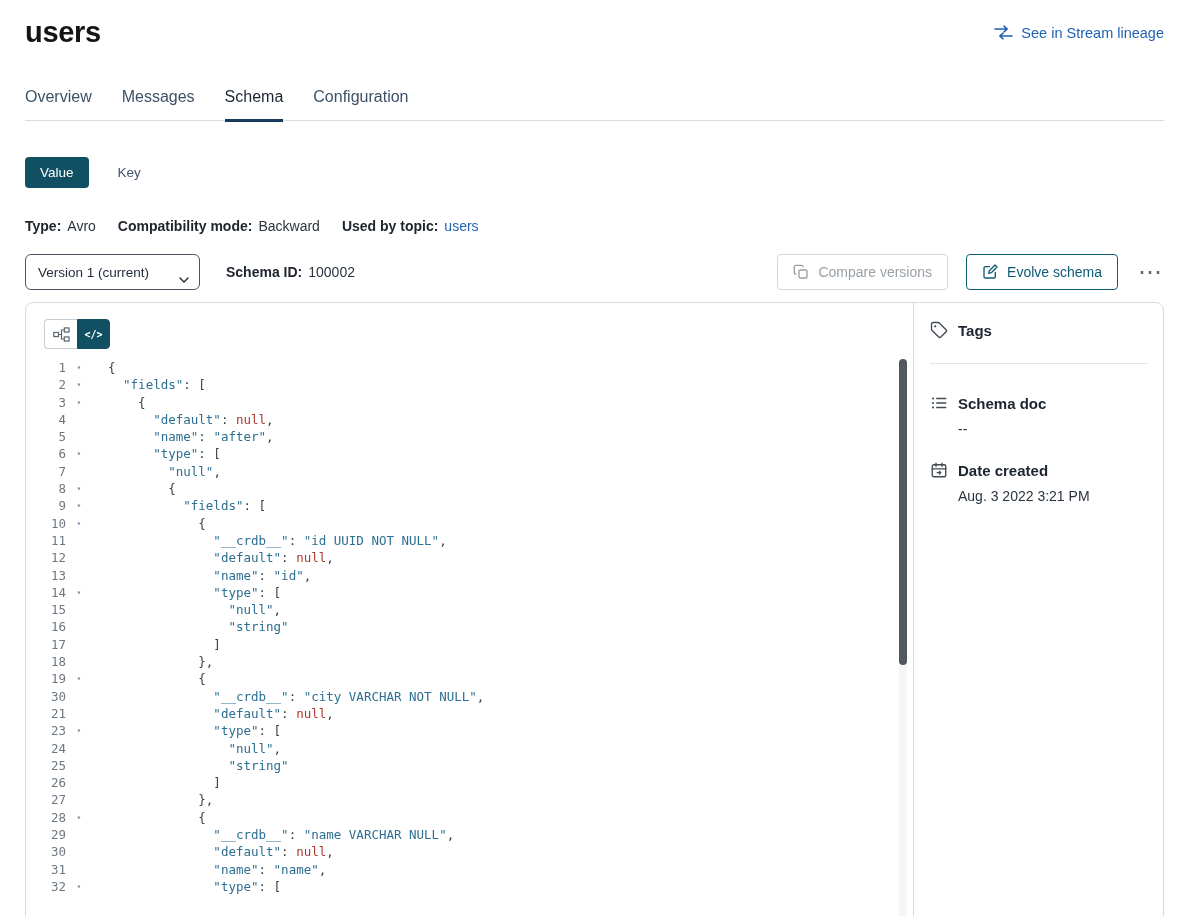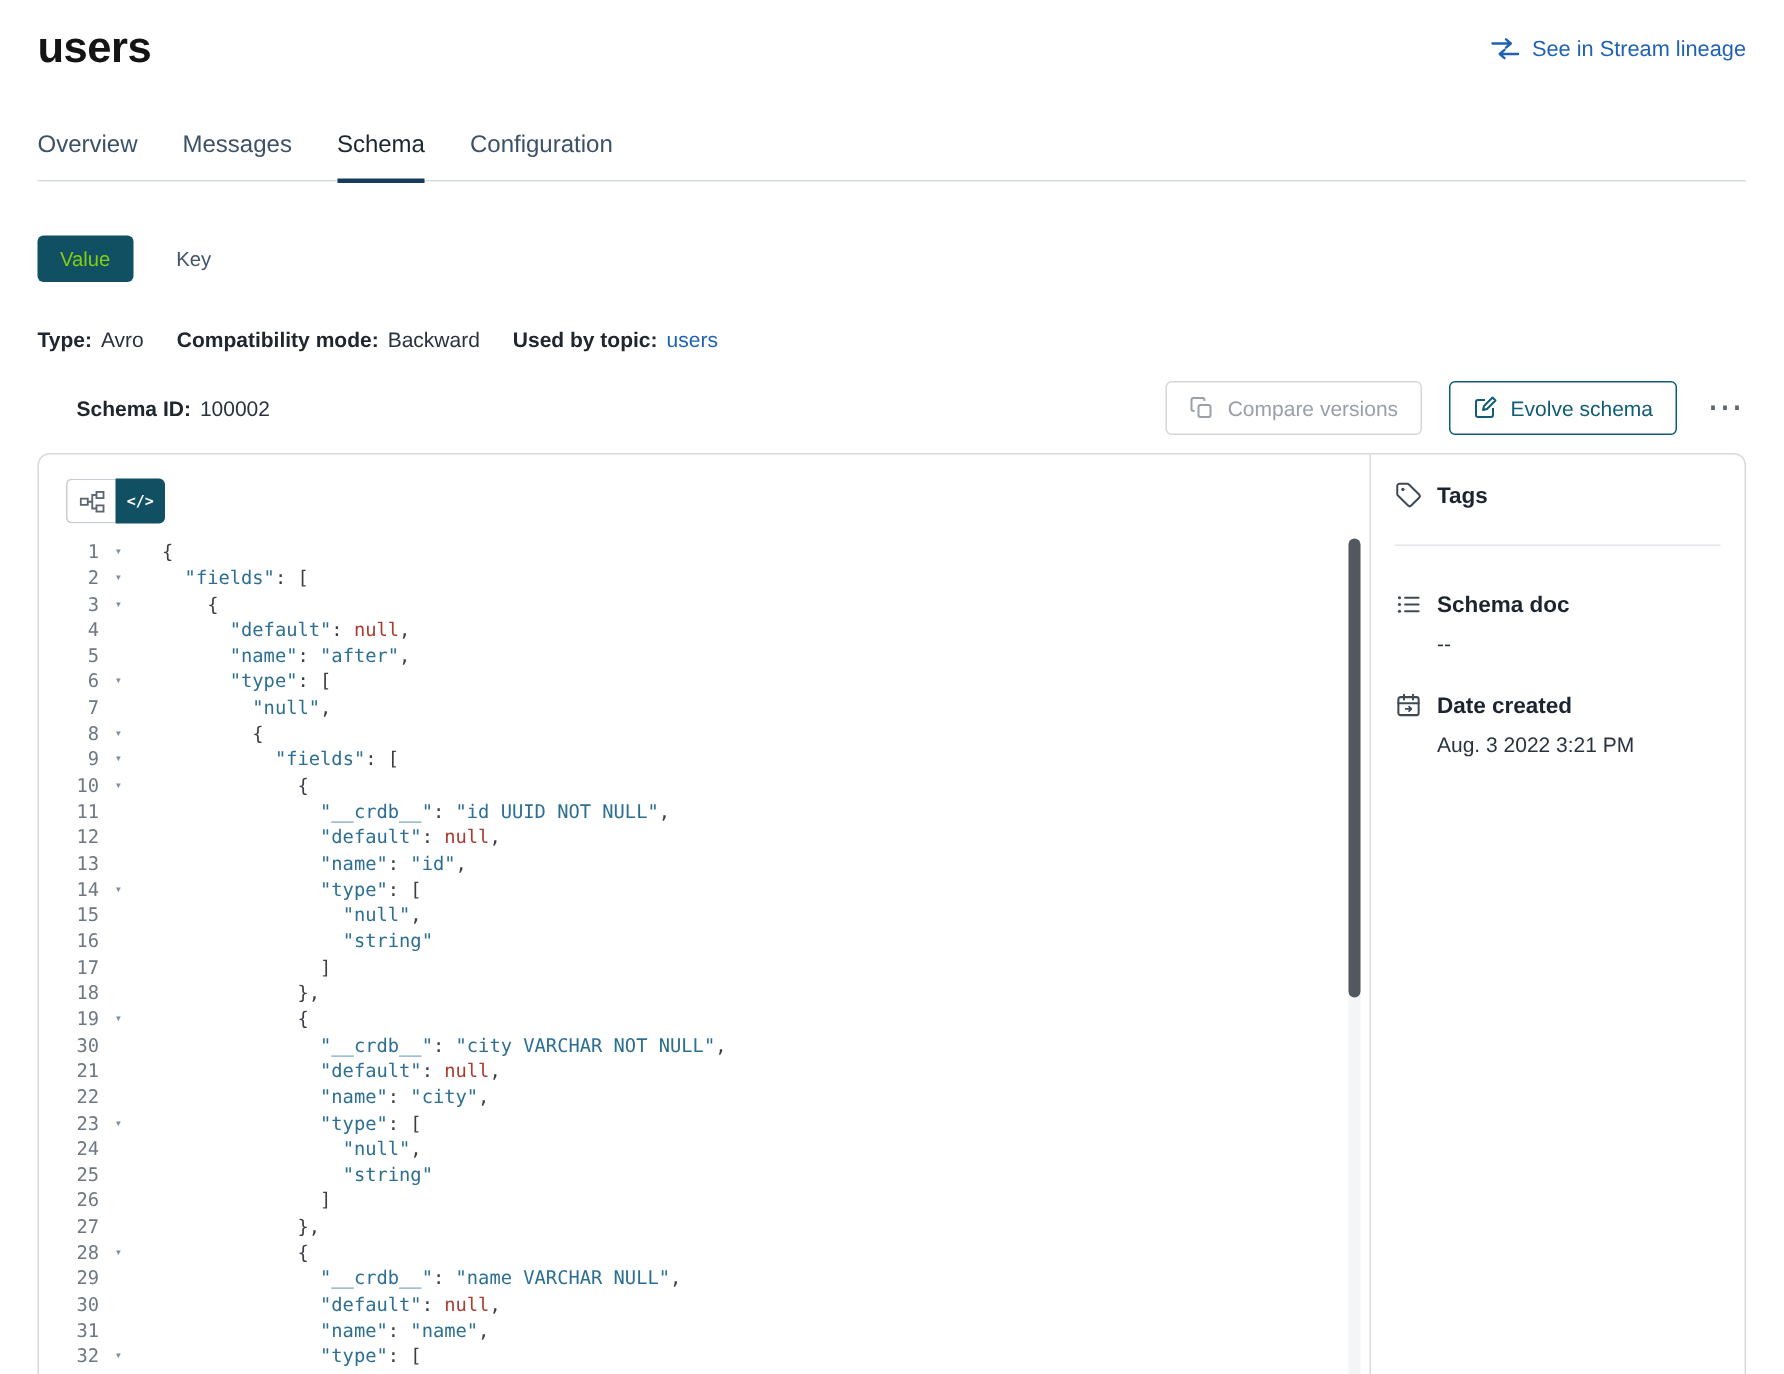--- a/index.html
+++ b/index.html
@@ -12,21 +12,21 @@
   .lineage-link{display:flex;align-items:center;gap:8px;color:#1f62b4;font-size:14.5px;cursor:pointer;text-decoration:none;}
 
   
   .tabs-row{display:flex;gap:30px;margin:30px 25px 0 25px;border-bottom:1px solid #d8dce3;}
   .tab{padding:9px 0 13px 0;font-size:16px;color:#3c5168;cursor:pointer;border-bottom:3px solid transparent;margin-bottom:-2px;}
   .tab.active{color:#1d2530;border-bottom-color:#173b5c;}
 
   
   .serde-row{display:flex;align-items:center;gap:14px;margin:36px 0 0 25px;}
   .serde-btn{font-size:13.5px;padding:8px 15px;border-radius:4px;border:none;background:transparent;color:#44546a;cursor:pointer;font-family:inherit;}
-  .serde-btn.active{background:#115062;color:#84cc16;}
+  .serde-btn.active{background:#115062;color:#ffffff;}
 
   
   .meta-row{display:flex;align-items:center;gap:22px;margin:30px 0 0 25px;font-size:14px;}
   .meta-item{display:flex;gap:6px;}
   .meta-label{font-weight:700;color:#20262e;}
   .meta-value{color:#2a333d;}
   .meta-value.link{color:#1f62b4;cursor:pointer;}
 
   
   .controls-row{display:flex;align-items:center;margin:20px 25px 0 25px;}
@@ -114,20 +114,30 @@
         <span class="meta-label">Compatibility mode:</span>
         <span class="meta-value">Backward</span>
       </div>
       <div class="meta-item">
         <span class="meta-label">Used by topic:</span>
         <span class="meta-value link">users</span>
       </div>
     </div>
 
   <div class="controls-row">
+    <div class="select-wrap">
+      <select class="version-select">
+        <option>Version 1 (current)</option>
+      </select>
+      <span class="select-chevron">
+        <svg width="10" height="6" viewBox="0 0 10 6">
+            <path d="M1 1l4 4 4-4" stroke="#2c333a" stroke-width="1.5" fill="none" stroke-linecap="round"></path>
+          </svg>
+      </span>
+    </div>
     <div class="schemaid-group">
       <span class="meta-label">Schema ID:</span>
       <span class="meta-value">100002</span>
     </div>
     <div class="right-group">
       <button class="btn btn-compare">
         <span class="side-icon">
           <svg width="16" height="16" viewBox="0 0 24 24">
               <rect x="9" y="9" width="12" height="12" rx="2" stroke="#99a0a8" stroke-width="2" fill="none"></rect>
               <path d="M5 15H4a2 2 0 0 1-2-2V4a2 2 0 0 1 2-2h9a2 2 0 0 1 2 2v1" stroke="#99a0a8" stroke-width="2" fill="none"></path>
@@ -182,21 +192,20 @@
           <div class="code-line"><span class="line-number">12</span><span class="fold"></span><span class="code-text">              <span class="tok-k">"default"</span><span class="tok-p">: </span><span class="tok-x">null</span><span class="tok-p">,</span></span></div>
           <div class="code-line"><span class="line-number">13</span><span class="fold"></span><span class="code-text">              <span class="tok-k">"name"</span><span class="tok-p">: </span><span class="tok-s">"id"</span><span class="tok-p">,</span></span></div>
           <div class="code-line"><span class="line-number">14</span><span class="fold">▾</span><span class="code-text">              <span class="tok-k">"type"</span><span class="tok-p">: [</span></span></div>
           <div class="code-line"><span class="line-number">15</span><span class="fold"></span><span class="code-text">                <span class="tok-s">"null"</span><span class="tok-p">,</span></span></div>
           <div class="code-line"><span class="line-number">16</span><span class="fold"></span><span class="code-text">                <span class="tok-s">"string"</span></span></div>
           <div class="code-line"><span class="line-number">17</span><span class="fold"></span><span class="code-text">              <span class="tok-p">]</span></span></div>
           <div class="code-line"><span class="line-number">18</span><span class="fold"></span><span class="code-text">            <span class="tok-p">},</span></span></div>
           <div class="code-line"><span class="line-number">19</span><span class="fold">▾</span><span class="code-text">            <span class="tok-p">{</span></span></div>
           <div class="code-line"><span class="line-number">30</span><span class="fold"></span><span class="code-text">              <span class="tok-k">"__crdb__"</span><span class="tok-p">: </span><span class="tok-s">"city VARCHAR NOT NULL"</span><span class="tok-p">,</span></span></div>
           <div class="code-line"><span class="line-number">21</span><span class="fold"></span><span class="code-text">              <span class="tok-k">"default"</span><span class="tok-p">: </span><span class="tok-x">null</span><span class="tok-p">,</span></span></div>
-          <div class="code-line"><span class="line-number">22</span><span class="fold"></span><span class="code-text">              <span class="tok-k">"name"</span><span class="tok-p">: </span><span class="tok-s">"city"</span><span class="tok-p">,</span></span></div>
           <div class="code-line"><span class="line-number">23</span><span class="fold">▾</span><span class="code-text">              <span class="tok-k">"type"</span><span class="tok-p">: [</span></span></div>
           <div class="code-line"><span class="line-number">24</span><span class="fold"></span><span class="code-text">                <span class="tok-s">"null"</span><span class="tok-p">,</span></span></div>
           <div class="code-line"><span class="line-number">25</span><span class="fold"></span><span class="code-text">                <span class="tok-s">"string"</span></span></div>
           <div class="code-line"><span class="line-number">26</span><span class="fold"></span><span class="code-text">              <span class="tok-p">]</span></span></div>
           <div class="code-line"><span class="line-number">27</span><span class="fold"></span><span class="code-text">            <span class="tok-p">},</span></span></div>
           <div class="code-line"><span class="line-number">28</span><span class="fold">▾</span><span class="code-text">            <span class="tok-p">{</span></span></div>
           <div class="code-line"><span class="line-number">29</span><span class="fold"></span><span class="code-text">              <span class="tok-k">"__crdb__"</span><span class="tok-p">: </span><span class="tok-s">"name VARCHAR NULL"</span><span class="tok-p">,</span></span></div>
           <div class="code-line"><span class="line-number">30</span><span class="fold"></span><span class="code-text">              <span class="tok-k">"default"</span><span class="tok-p">: </span><span class="tok-x">null</span><span class="tok-p">,</span></span></div>
           <div class="code-line"><span class="line-number">31</span><span class="fold"></span><span class="code-text">              <span class="tok-k">"name"</span><span class="tok-p">: </span><span class="tok-s">"name"</span><span class="tok-p">,</span></span></div>
           <div class="code-line"><span class="line-number">32</span><span class="fold">▾</span><span class="code-text">              <span class="tok-k">"type"</span><span class="tok-p">: [</span></span></div>

